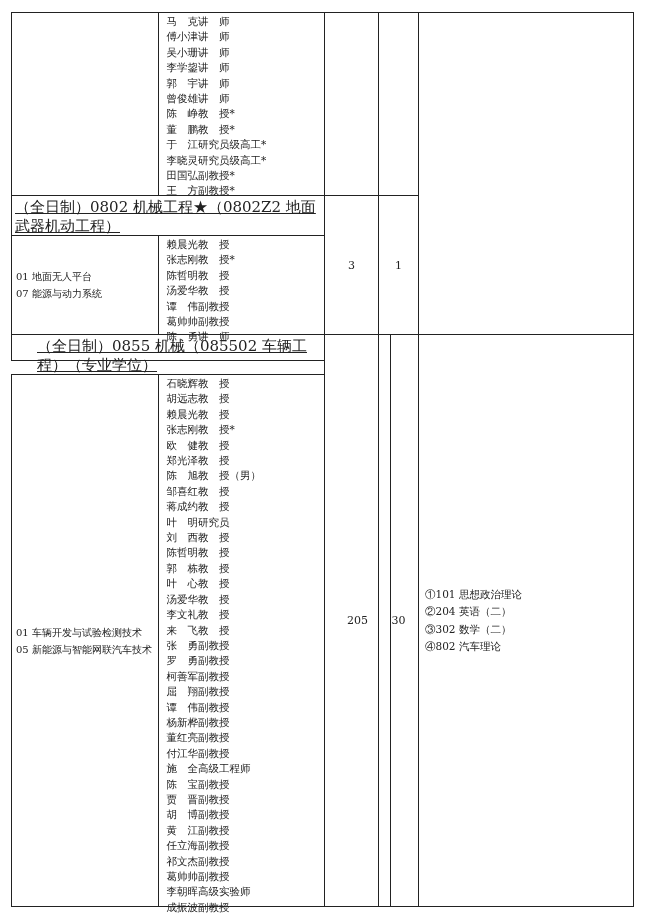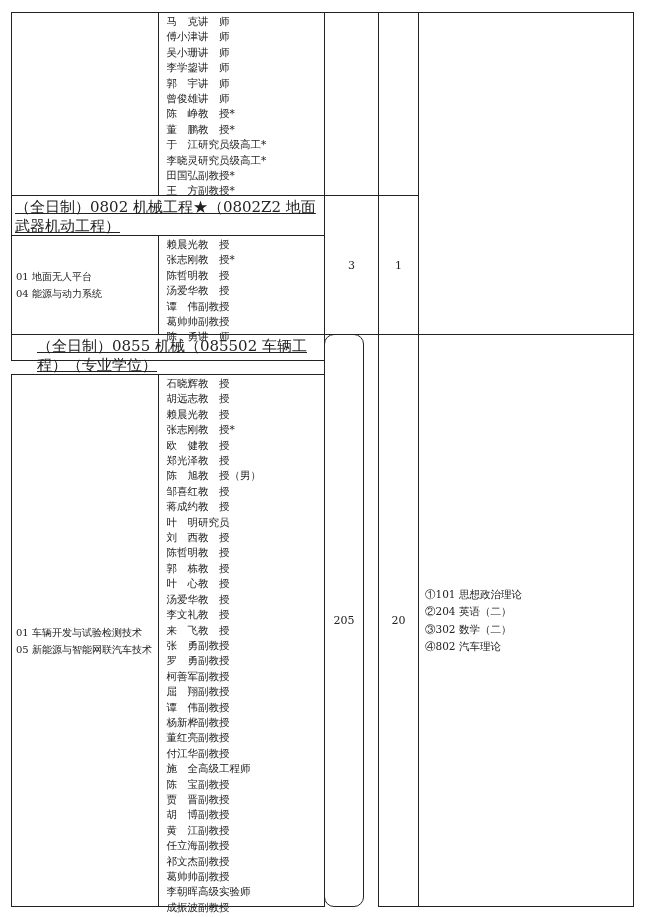--- a/index.html
+++ b/index.html
@@ -22,33 +22,33 @@
 
   <div class="cell" style="left:0;top:0;width:148px;height:184px;"></div>
   <div class="cell list" style="left:147px;top:0;width:167px;height:184px;" id="b1staff"><div class="row"><span class="nm">马　克</span><span>讲　师</span></div><div class="row"><span class="nm">傅小津</span><span>讲　师</span></div><div class="row"><span class="nm">吴小珊</span><span>讲　师</span></div><div class="row"><span class="nm">李学鋆</span><span>讲　师</span></div><div class="row"><span class="nm">郭　宇</span><span>讲　师</span></div><div class="row"><span class="nm">曾俊雄</span><span>讲　师</span></div><div class="row"><span class="nm">陈　峥</span><span>教　授*</span></div><div class="row"><span class="nm">董　鹏</span><span>教　授*</span></div><div class="row"><span class="nm">于　江</span><span>研究员级高工*</span></div><div class="row"><span class="nm">李晓灵</span><span>研究员级高工*</span></div><div class="row"><span class="nm">田国弘</span><span>副教授*</span></div><div class="row"><span class="nm">王　方</span><span>副教授*</span></div></div>
   <div class="cell" style="left:313px;top:0;width:55px;height:184px;"></div>
   <div class="cell" style="left:367px;top:0;width:41px;height:184px;"></div>
   <div class="cell" style="left:407px;top:0;width:216px;height:323px;"></div>
 
   <div class="cell hdr" style="left:0;top:183px;width:314px;height:41px;">（全日制）0802 机械工程★（0802Z2 地面武器机动工程）</div>
   <div class="cell dirs" style="left:0;top:223px;width:148px;height:100px;">
     <span class="row">01 地面无人平台</span>
-    <span class="row">04 能源与动力系统</span>
+    <span class="row">07 能源与动力系统</span>
   </div>
   <div class="cell list" style="left:147px;top:223px;width:167px;height:100px;" id="b2staff"><div class="row"><span class="nm">赖晨光</span><span>教　授</span></div><div class="row"><span class="nm">张志刚</span><span>教　授*</span></div><div class="row"><span class="nm">陈哲明</span><span>教　授</span></div><div class="row"><span class="nm">汤爱华</span><span>教　授</span></div><div class="row"><span class="nm">谭　伟</span><span>副教授</span></div><div class="row"><span class="nm">葛帅帅</span><span>副教授</span></div><div class="row"><span class="nm">陈　勇</span><span>讲　师</span></div></div>
   <div class="cell num" style="left:313px;top:183px;width:55px;height:140px;">3</div>
   <div class="cell num" style="left:367px;top:183px;width:41px;height:140px;">1</div>
 
   <div class="cell hdr" style="left:0;top:322px;width:314px;height:27px;padding-left:25px;">（全日制）0855 机械（085502 车辆工程）（专业学位）</div>
   <div class="cell dirs" style="left:0;top:362px;width:148px;height:533px;">
     <span class="row">01 车辆开发与试验检测技术</span>
     <span class="row">05 新能源与智能网联汽车技术</span>
   </div>
   <div class="cell list" style="left:147px;top:362px;width:167px;height:533px;" id="b3staff"><div class="row"><span class="nm">石晓辉</span><span>教　授</span></div><div class="row"><span class="nm">胡远志</span><span>教　授</span></div><div class="row"><span class="nm">赖晨光</span><span>教　授</span></div><div class="row"><span class="nm">张志刚</span><span>教　授*</span></div><div class="row"><span class="nm">欧　健</span><span>教　授</span></div><div class="row"><span class="nm">郑光泽</span><span>教　授</span></div><div class="row"><span class="nm">陈　旭</span><span>教　授（男）</span></div><div class="row"><span class="nm">邹喜红</span><span>教　授</span></div><div class="row"><span class="nm">蒋成约</span><span>教　授</span></div><div class="row"><span class="nm">叶　明</span><span>研究员</span></div><div class="row"><span class="nm">刘　西</span><span>教　授</span></div><div class="row"><span class="nm">陈哲明</span><span>教　授</span></div><div class="row"><span class="nm">郭　栋</span><span>教　授</span></div><div class="row"><span class="nm">叶　心</span><span>教　授</span></div><div class="row"><span class="nm">汤爱华</span><span>教　授</span></div><div class="row"><span class="nm">李文礼</span><span>教　授</span></div><div class="row"><span class="nm">来　飞</span><span>教　授</span></div><div class="row"><span class="nm">张　勇</span><span>副教授</span></div><div class="row"><span class="nm">罗　勇</span><span>副教授</span></div><div class="row"><span class="nm">柯善军</span><span>副教授</span></div><div class="row"><span class="nm">屈　翔</span><span>副教授</span></div><div class="row"><span class="nm">谭　伟</span><span>副教授</span></div><div class="row"><span class="nm">杨新桦</span><span>副教授</span></div><div class="row"><span class="nm">董红亮</span><span>副教授</span></div><div class="row"><span class="nm">付江华</span><span>副教授</span></div><div class="row"><span class="nm">施　全</span><span>高级工程师</span></div><div class="row"><span class="nm">陈　宝</span><span>副教授</span></div><div class="row"><span class="nm">贾　晋</span><span>副教授</span></div><div class="row"><span class="nm">胡　博</span><span>副教授</span></div><div class="row"><span class="nm">黄　江</span><span>副教授</span></div><div class="row"><span class="nm">任立海</span><span>副教授</span></div><div class="row"><span class="nm">祁文杰</span><span>副教授</span></div><div class="row"><span class="nm">葛帅帅</span><span>副教授</span></div><div class="row"><span class="nm">李朝晖</span><span>高级实验师</span></div><div class="row"><span class="nm">成振波</span><span>副教授</span></div></div>
-  <div class="cell num" style="left:313px;top:322px;width:40px;height:573px;border-radius:10px;">205</div>
-  <div class="cell num" style="left:367px;top:322px;width:41px;height:573px;">20</div>
+  <div class="cell num" style="left:313px;top:322px;width:67px;height:573px;">205</div>
+  <div class="cell num" style="left:367px;top:322px;width:41px;height:573px;">30</div>
   <div class="cell subjects" style="left:407px;top:322px;width:216px;height:573px;">
     <span class="row">①101 思想政治理论</span>
     <span class="row">②204 英语（二）</span>
     <span class="row">③302 数学（二）</span>
     <span class="row">④802 汽车理论</span>
   </div>
 </div>
 
 </body></html>

